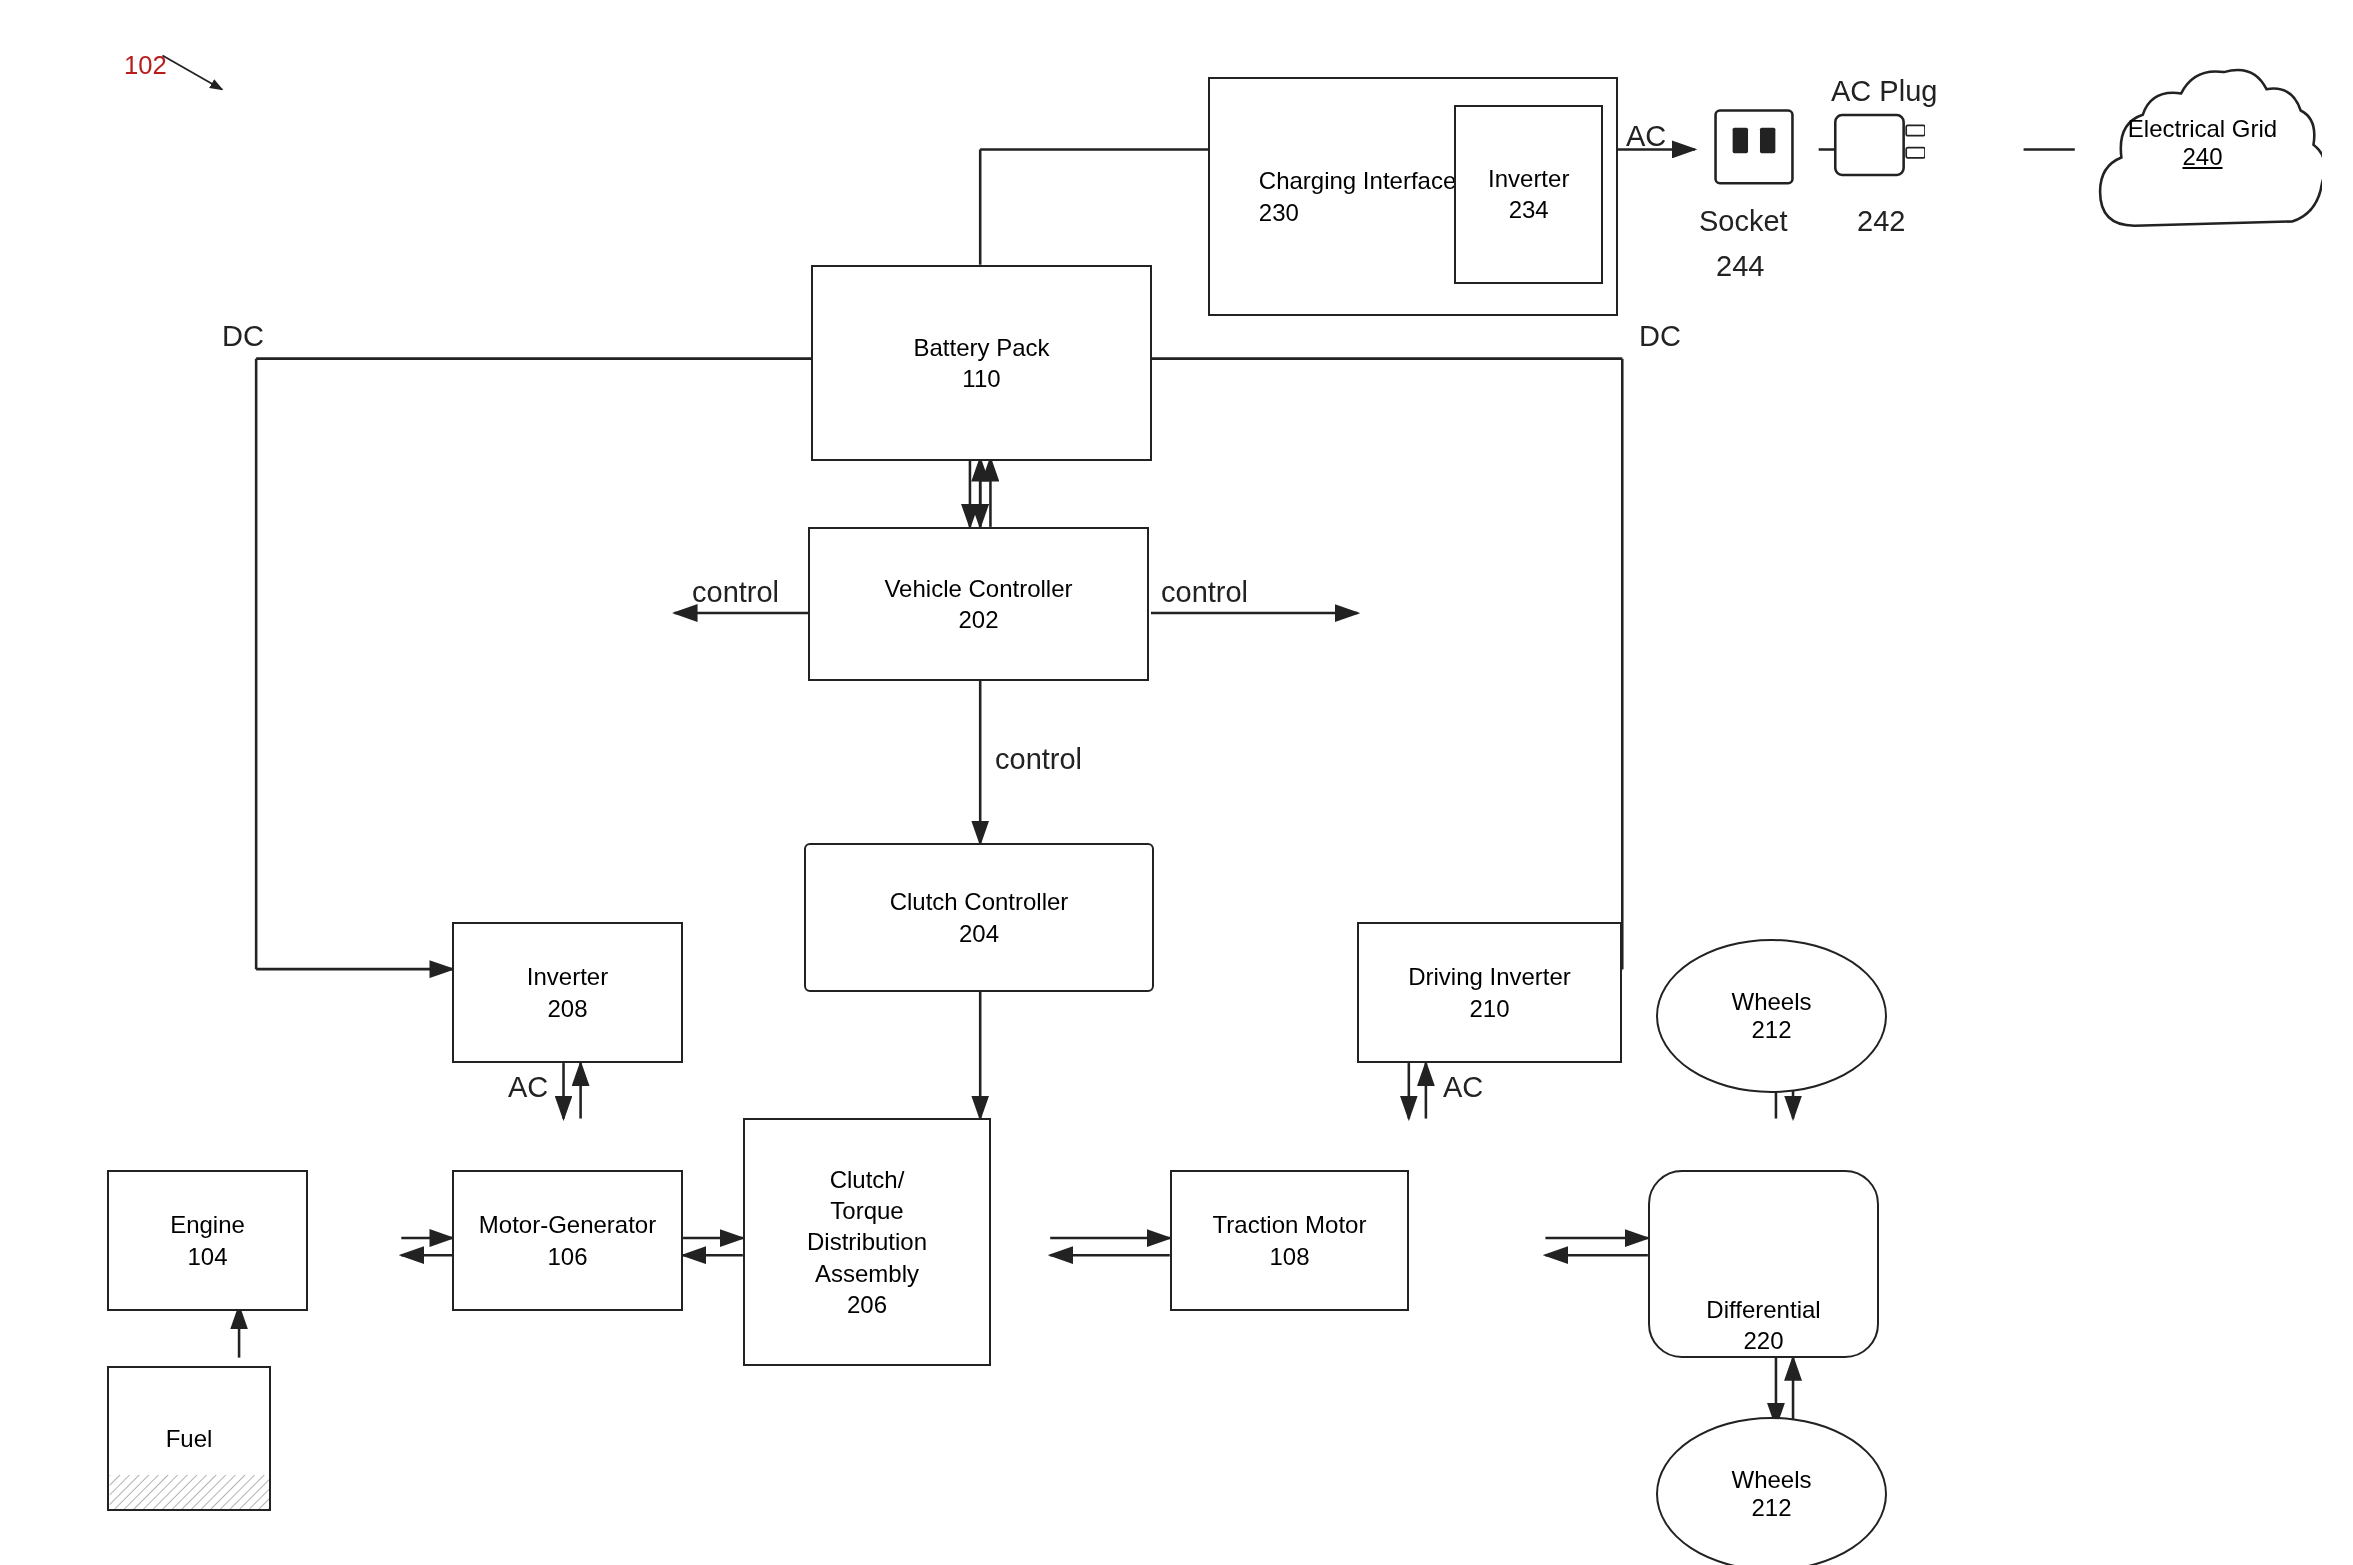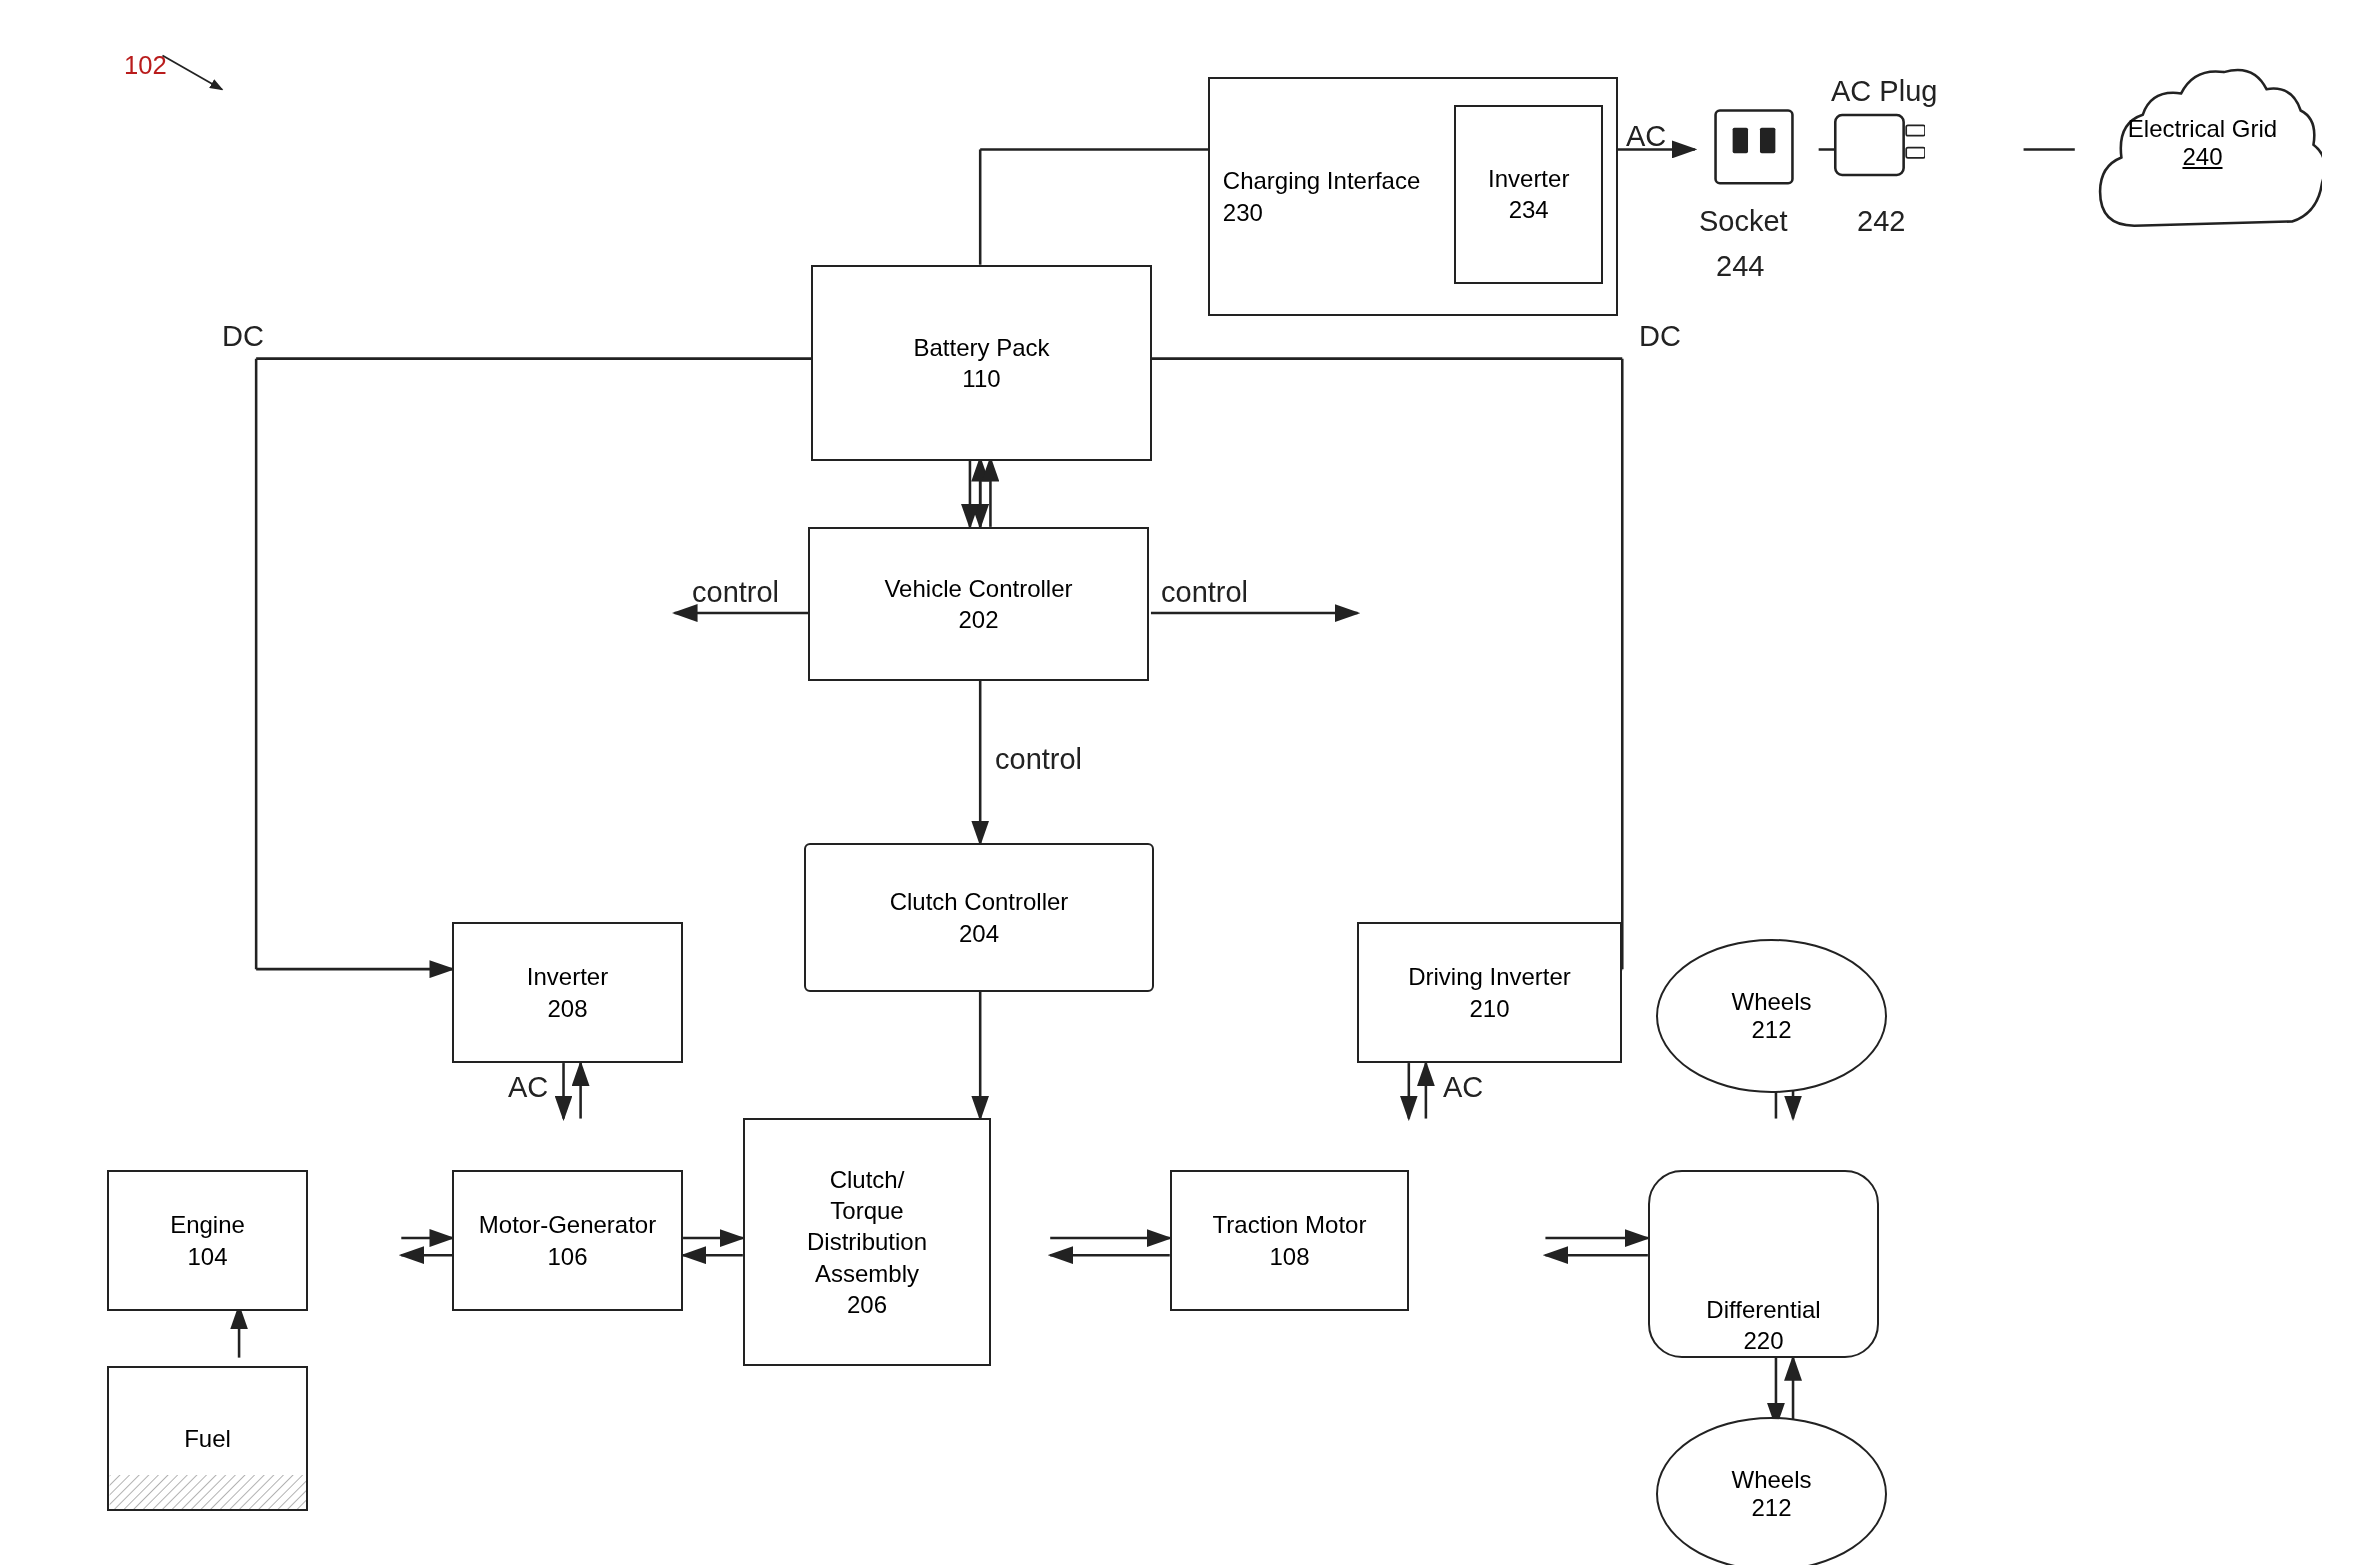--- a/index.html
+++ b/index.html
@@ -167,21 +167,21 @@
 
   <svg style="position:absolute;left:154px;top:47px;width:85px;height:51px;" viewBox="0 0 100 60" width="85" height="51">
     <line x1="10" y1="10" x2="80" y2="50" stroke="#222" stroke-width="2" marker-end="url(#arrow2)"></line>
     <defs>
       <marker id="arrow2" markerWidth="8" markerHeight="6" refX="7" refY="3" orient="auto">
         <polygon points="0 0, 8 3, 0 6" fill="#222"></polygon>
       </marker>
     </defs>
   </svg>
 
-  <div class="box" style="left:1208px; top:77px; width:410px; height:239px; font-size:25.6px;">
+  <div class="box" style="left:1208px; top:77px; width:410px; height:239px; font-size:25.6px;padding-left:36px;">
     <div style="display:flex; flex-direction:column; align-items:flex-start; padding-left:12.8px; width:100%;">
       <span class="box-label">Charging Interface</span>
       <span class="box-num">230</span>
     </div>
 
     <div class="box" style="position:absolute; right:12.8px; top:25.6px; width:149px; height:179px; border:2.6px solid #222;">
       <span class="box-label">Inverter</span>
       <span class="box-num">234</span>
     </div>
   </div>
@@ -287,21 +287,21 @@
   <div class="ellipse" style="left:1656px; top:939px; width:231px; height:154px;">
     <span class="box-label">Wheels</span>
     <span class="box-num">212</span>
   </div>
 
   <div class="ellipse" style="left:1656px; top:1417px; width:231px; height:154px;">
     <span class="box-label">Wheels</span>
     <span class="box-num">212</span>
   </div>
 
-  <div class="box" style="left:107px; top:1366px; width:201px; height:145px;">
+  <div class="box" style="left:107px; top:1366px; width:164px; height:145px;">
     <span class="box-label">Fuel</span>
 
     <div style="position:absolute; bottom:0; left:0; width:100%; height:34px; overflow:hidden;">
       <svg width="201" height="34" viewBox="0 0 235 40">
         <defs>
           <pattern id="hatch" width="8" height="8" patternUnits="userSpaceOnUse" patternTransform="rotate(45)">
             <line x1="0" y1="0" x2="0" y2="8" stroke="#888" stroke-width="1.5"></line>
           </pattern>
         </defs>
         <rect width="235" height="40" fill="url(#hatch)"></rect>

